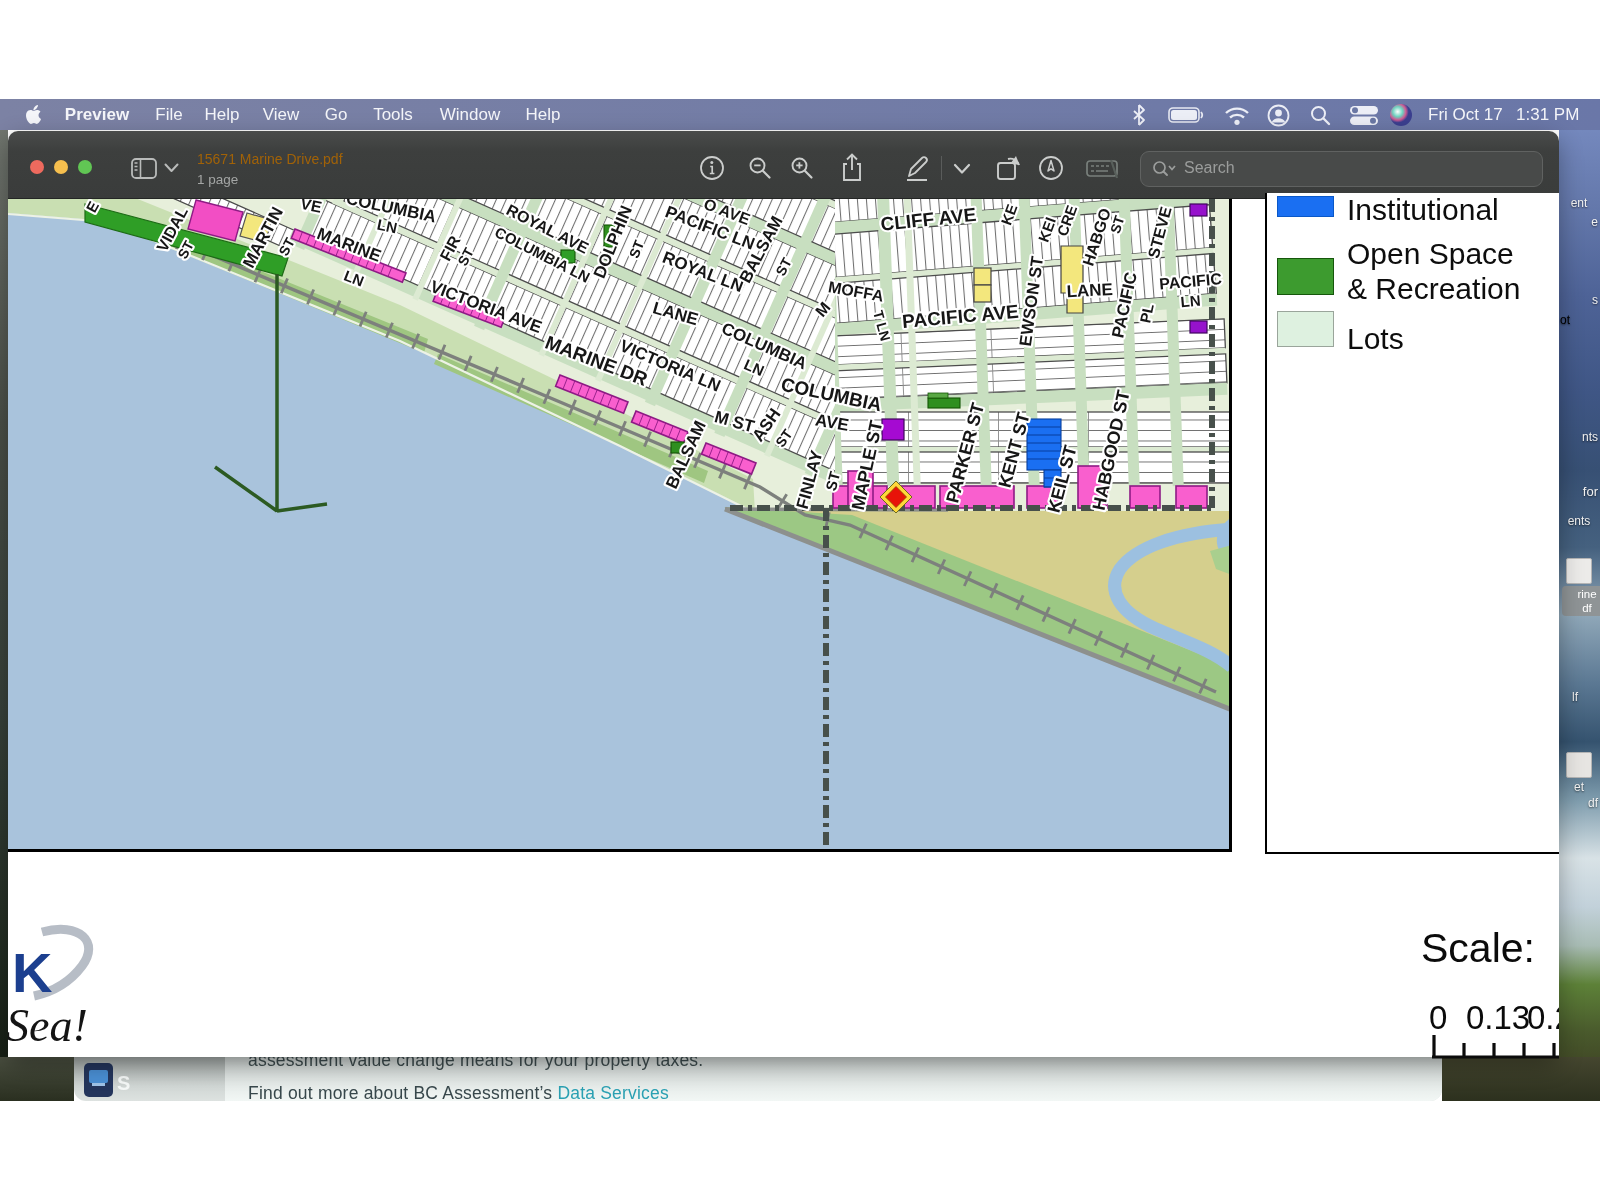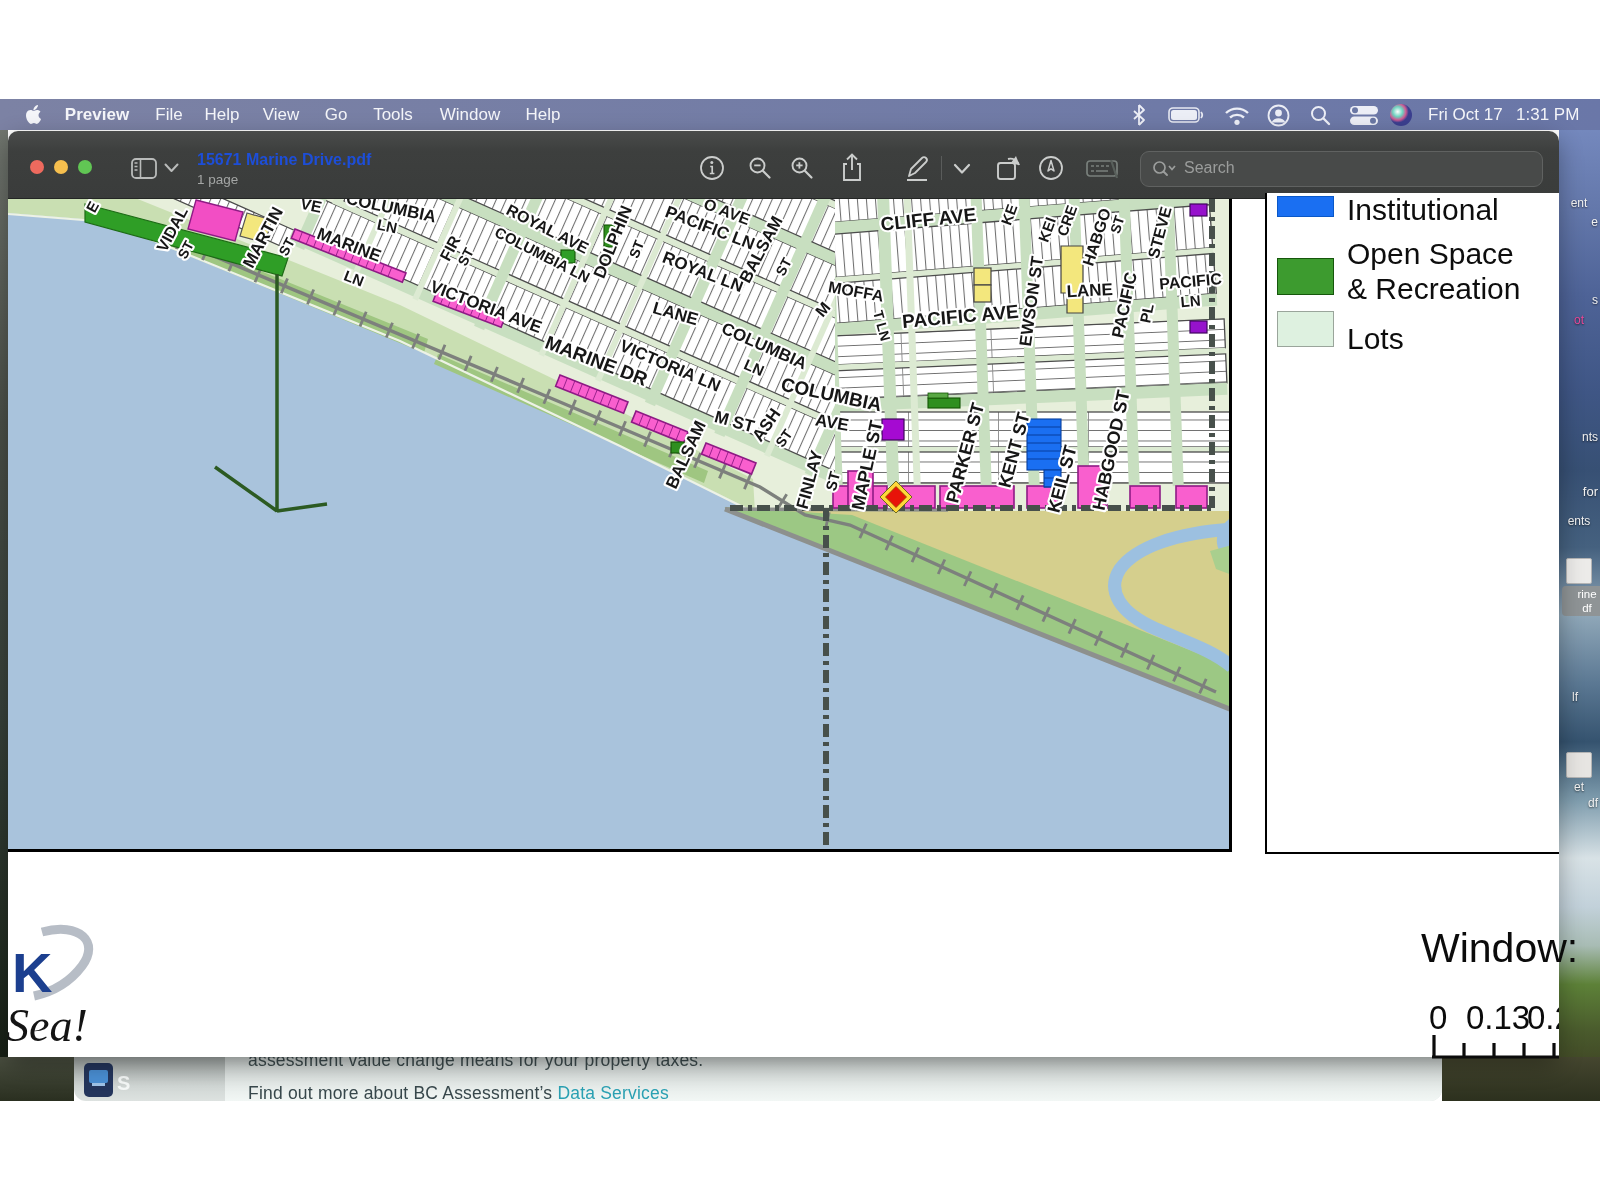--- a/index.html
+++ b/index.html
@@ -1,19 +1,19 @@
 <!DOCTYPE html>
 <html><head><meta charset="utf-8"><style>html,body{margin:0;padding:0;background:#fff;width:1600px;height:1200px;overflow:hidden;font-family:'Liberation Sans',sans-serif}*{box-sizing:border-box}.abs{position:absolute}</style></head><body>
 <div style="position:relative;width:1600px;height:1200px">
 <div class="abs" style="left:0;top:130px;width:8px;height:971px;background:linear-gradient(180deg,#70756e,#4a4f48 30%,#37413a 60%,#232d22 85%,#121a10)"></div>
 <div style="position:absolute;left:1559px;top:130px;width:41px;height:971px;background:linear-gradient(180deg,#7488bd 0%,#6478ab 8%,#4e6397 17%,#3f5685 27%,#375074 35%,#45617f 43%,#8fa7b8 50%,#5b7893 57%,#35536f 63%,#7f9dae 69%,#d8e2e6 75%,#c2d1da 80%,#a8bcb4 84%,#5d8138 88%,#49592c 93%,#38361f 100%)"></div>
     <div style="position:absolute;color:#f2f2f2;font-size:12px;text-align:center;width:38px;left:1560px;text-shadow:0 1px 2px rgba(0,0,0,.6);top:196px">ent</div>
     <div style="position:absolute;color:#f2f2f2;font-size:12px;text-align:right;width:38px;left:1560px;text-shadow:0 1px 2px rgba(0,0,0,.6);top:215px">e</div>
     <div style="position:absolute;color:#f2f2f2;font-size:12px;text-align:right;width:38px;left:1560px;text-shadow:0 1px 2px rgba(0,0,0,.6);top:293px">s</div>
-    <div style="position:absolute;color:#ec4899;font-size:12px;text-align:center;width:38px;left:1560px;text-shadow:0 1px 2px rgba(0,0,0,.6);top:313px">ot</div>
+    <div style="position:absolute;color:#000000;font-size:12px;text-align:left;width:38px;left:1560px;text-shadow:0 1px 2px rgba(0,0,0,.6);top:313px">ot</div>
     <div style="position:absolute;color:#f2f2f2;font-size:12px;text-align:right;width:38px;left:1560px;text-shadow:0 1px 2px rgba(0,0,0,.6);top:430px">nts</div>
     <div style="position:absolute;color:#f2f2f2;font-size:13px;text-align:right;width:38px;left:1560px;text-shadow:0 1px 2px rgba(0,0,0,.6);top:484px">for</div>
     <div style="position:absolute;color:#f2f2f2;font-size:12px;text-align:center;width:38px;left:1560px;text-shadow:0 1px 2px rgba(0,0,0,.6);top:514px">ents</div>
     <div style="position:absolute;color:#f2f2f2;font-size:12px;text-align:right;width:18px;left:1560px;text-shadow:0 1px 2px rgba(0,0,0,.6);top:690px">lf</div>
     <div style="position:absolute;left:1566px;top:558px;width:26px;height:26px;background:#ecebe9;border:1px solid #b5b5b5;border-radius:2px"></div>
     <div style="position:absolute;left:1562px;top:586px;width:52px;height:30px;background:#8f9496;border-radius:4px;color:#fff;font-size:11.5px;text-align:center;line-height:14px;padding:1px 2px 0 0;box-sizing:border-box">rine<br>df</div>
     <div style="position:absolute;left:1566px;top:752px;width:26px;height:26px;background:#e7e5e2;border:1px solid #b5b5b5;border-radius:2px"></div>
     <div style="position:absolute;color:#f2f2f2;font-size:12px;text-align:center;width:38px;left:1560px;text-shadow:0 1px 2px rgba(0,0,0,.6);top:780px">et</div>
     <div style="position:absolute;color:#f2f2f2;font-size:12px;text-align:right;width:38px;left:1560px;text-shadow:0 1px 2px rgba(0,0,0,.6);top:796px">df</div>
 <div class="abs" style="left:0;top:1057px;width:74px;height:44px;background:linear-gradient(180deg,#4a4f40,#2a2f20)"></div>
@@ -86,21 +86,21 @@
 <div class="abs" style="left:54px;top:160px;width:14px;height:14px;border-radius:50%;background:#f6bf4e"></div>
 <div class="abs" style="left:78px;top:160px;width:14px;height:14px;border-radius:50%;background:#61c654"></div>
 <svg class="abs" style="left:131px;top:158px" width="26" height="21" viewBox="0 0 26 21">
       <rect x="1" y="1" width="24" height="19" rx="4" stroke="#b9bbba" stroke-width="1.8" fill="none"></rect>
       <path d="M9.5,1 V20" stroke="#b9bbba" stroke-width="1.6"></path>
       <path d="M3.5,5 h3 M3.5,8.5 h3 M3.5,12 h3" stroke="#b9bbba" stroke-width="1.4"></path>
     </svg>
 <svg class="abs" style="left:164px;top:163px" width="15" height="10" viewBox="0 0 15 10">
       <path d="M1.5,1.5 L7.5,8 L13.5,1.5" stroke="#b9bbba" stroke-width="2" fill="none" stroke-linecap="round" stroke-linejoin="round"></path>
     </svg>
-<div class="abs" style="left:197px;top:151px;font-size:16px;font-weight:700;color:#1d4ed8">15671 Marine Drive.pdf</div>
+<div class="abs" style="left:197px;top:151px;font-size:14px;font-weight:400;color:#a16207">15671 Marine Drive.pdf</div>
 <div class="abs" style="left:197px;top:172px;font-size:13.5px;color:#a4a6a5">1 page</div>
 <svg style="position:absolute;left:699px;top:155px" width="26" height="26" viewBox="0 0 26 26">
       <circle cx="13" cy="13" r="11" stroke="#cbcdcc" stroke-width="1.8" fill="none"></circle>
       <path d="M11.2,11.5 h2 v7 M10.8,18.5 h4.6" stroke="#cbcdcc" stroke-width="1.7" fill="none"></path>
       <circle cx="12.8" cy="7.6" r="1.5" fill="#cbcdcc"></circle>
     </svg>
     <svg style="position:absolute;left:748px;top:156px" width="25" height="25" viewBox="0 0 25 25">
       <circle cx="9.5" cy="9.5" r="7" stroke="#cbcdcc" stroke-width="1.9" fill="none"></circle>
       <path d="M6.2,9.4 h6.4" stroke="#cbcdcc" stroke-width="1.8"></path>
       <path d="M14.8,14.8 L21.5,21.5" stroke="#cbcdcc" stroke-width="2.2" stroke-linecap="round"></path>
@@ -364,19 +364,19 @@
 <div class="abs" style="left:1277px;top:258px;width:57px;height:37px;background:#3d9b2f;border:1.6px solid #16570c"></div>
 <div class="abs" style="left:1347px;top:237px;font-size:30px;color:#0d0d0d">Open Space</div>
 <div class="abs" style="left:1347px;top:272px;font-size:30px;color:#0d0d0d">&amp; Recreation</div>
 <div class="abs" style="left:1277px;top:311px;width:57px;height:36px;background:#def1e0;border:1.6px solid #9aa59b"></div>
 <div class="abs" style="left:1347px;top:322px;font-size:30px;color:#0d0d0d">Lots</div>
 <svg class="abs" style="left:8px;top:920px" width="112" height="135" viewBox="0 0 112 135">
       <path d="M34,12 C72,2 92,22 74,46 C62,62 44,72 26,76" stroke="#aab2bc" stroke-width="9" fill="none" opacity="0.85"></path>
       <text x="4" y="72" font-size="56" font-weight="700" fill="#1c3f8f">K</text>
       <text x="-2" y="121" font-size="46" font-style="italic" font-family="'Liberation Serif',serif" fill="#141414">Sea!</text>
     </svg>
-<div class="abs" style="left:1421px;top:925px;font-size:41px;color:#0b0b0b">Window:</div>
+<div class="abs" style="left:1421px;top:925px;font-size:41px;color:#0b0b0b">Scale:</div>
 <div class="abs" style="left:1429px;top:999px;font-size:33px;color:#0b0b0b">0</div>
 <div class="abs" style="left:1466px;top:999px;font-size:33px;color:#0b0b0b">0.13</div>
 <div class="abs" style="left:1527px;top:999px;font-size:33px;color:#0b0b0b;width:32px;overflow:hidden">0.2</div>
 <svg class="abs" style="left:1430px;top:1035px" width="129" height="24" viewBox="0 0 129 24">
       <path d="M4,0 V22 M34,8 V22 M64,8 V22 M94,8 V22 M124,8 V22 M2,22 H140" stroke="#0b0b0b" stroke-width="3.2" fill="none"></path>
     </svg>
 </div>
 </body></html>

